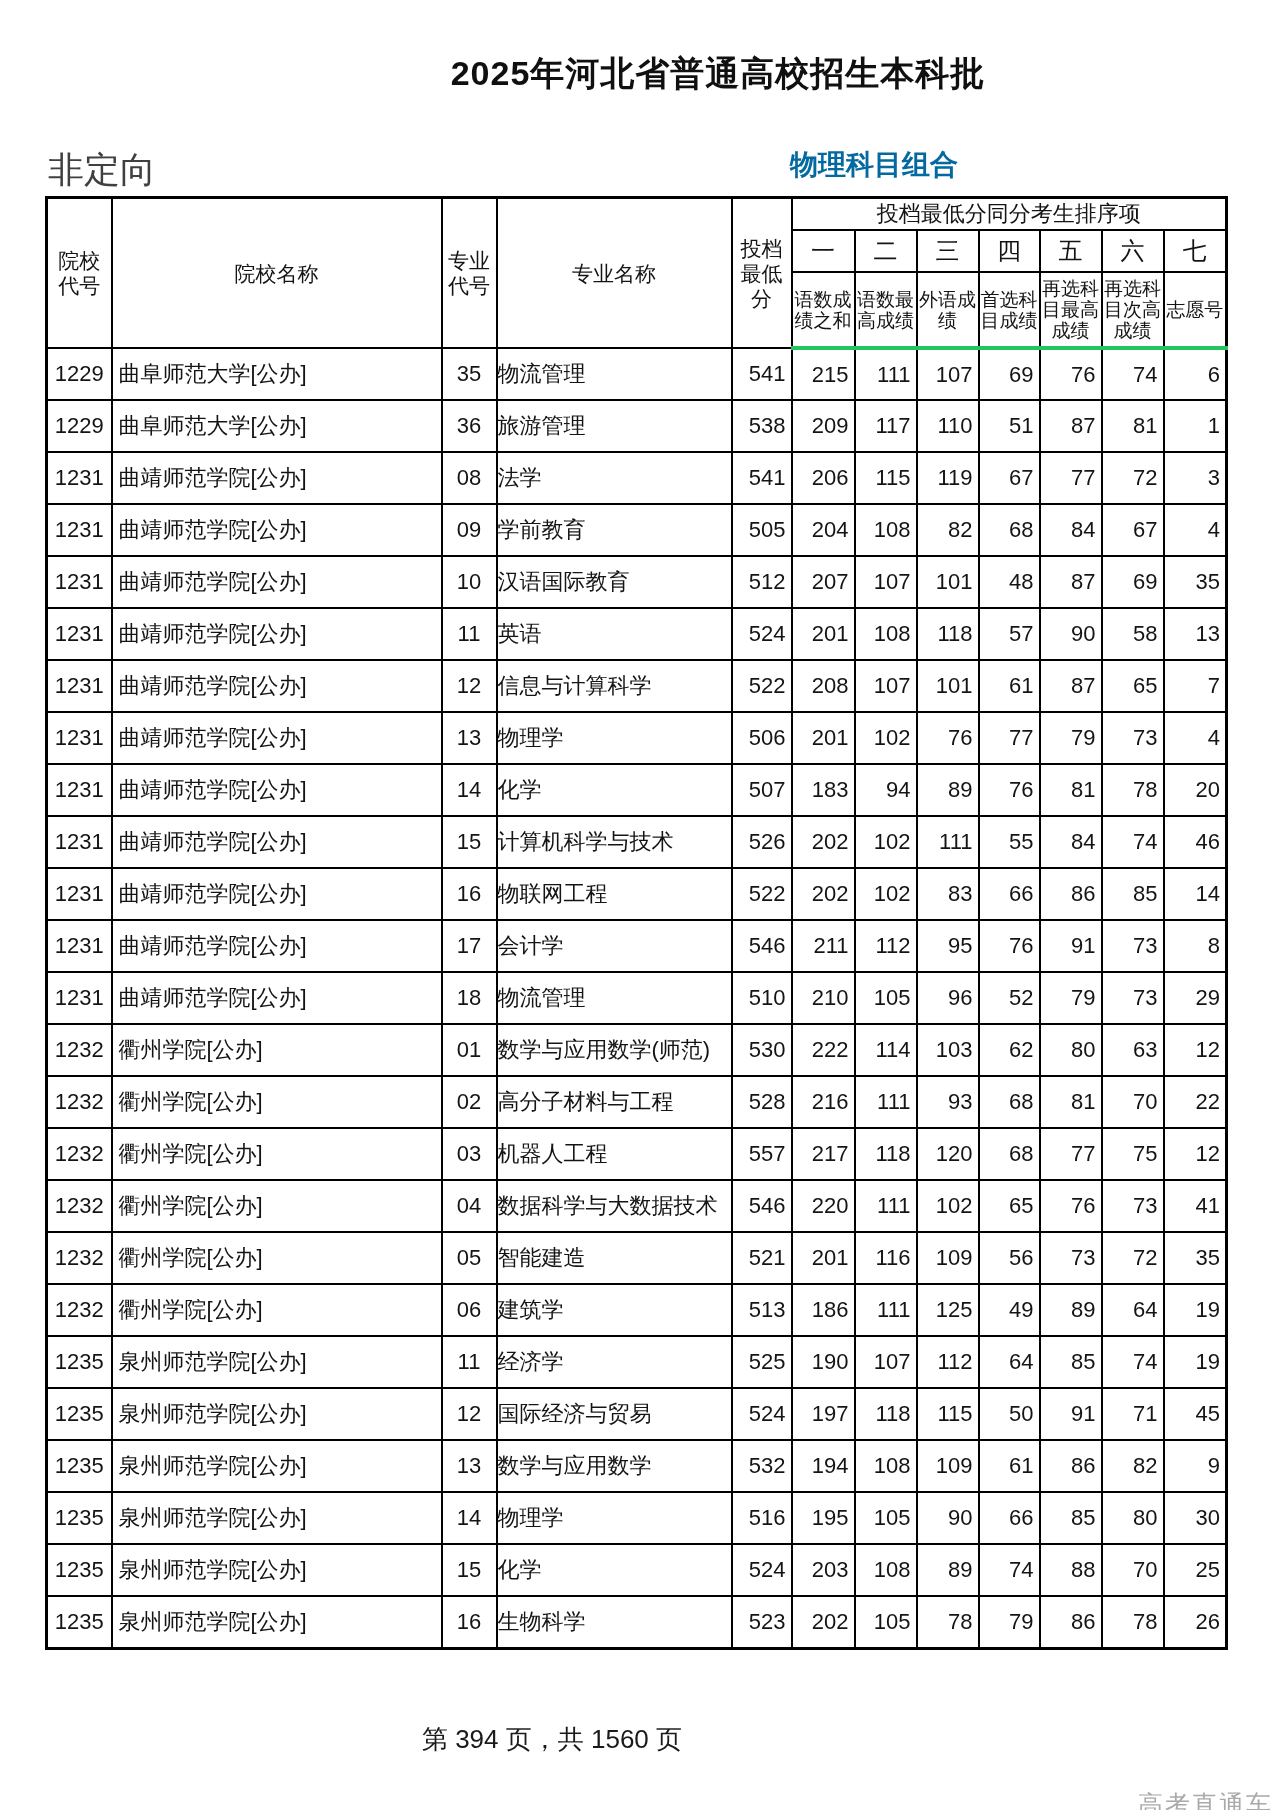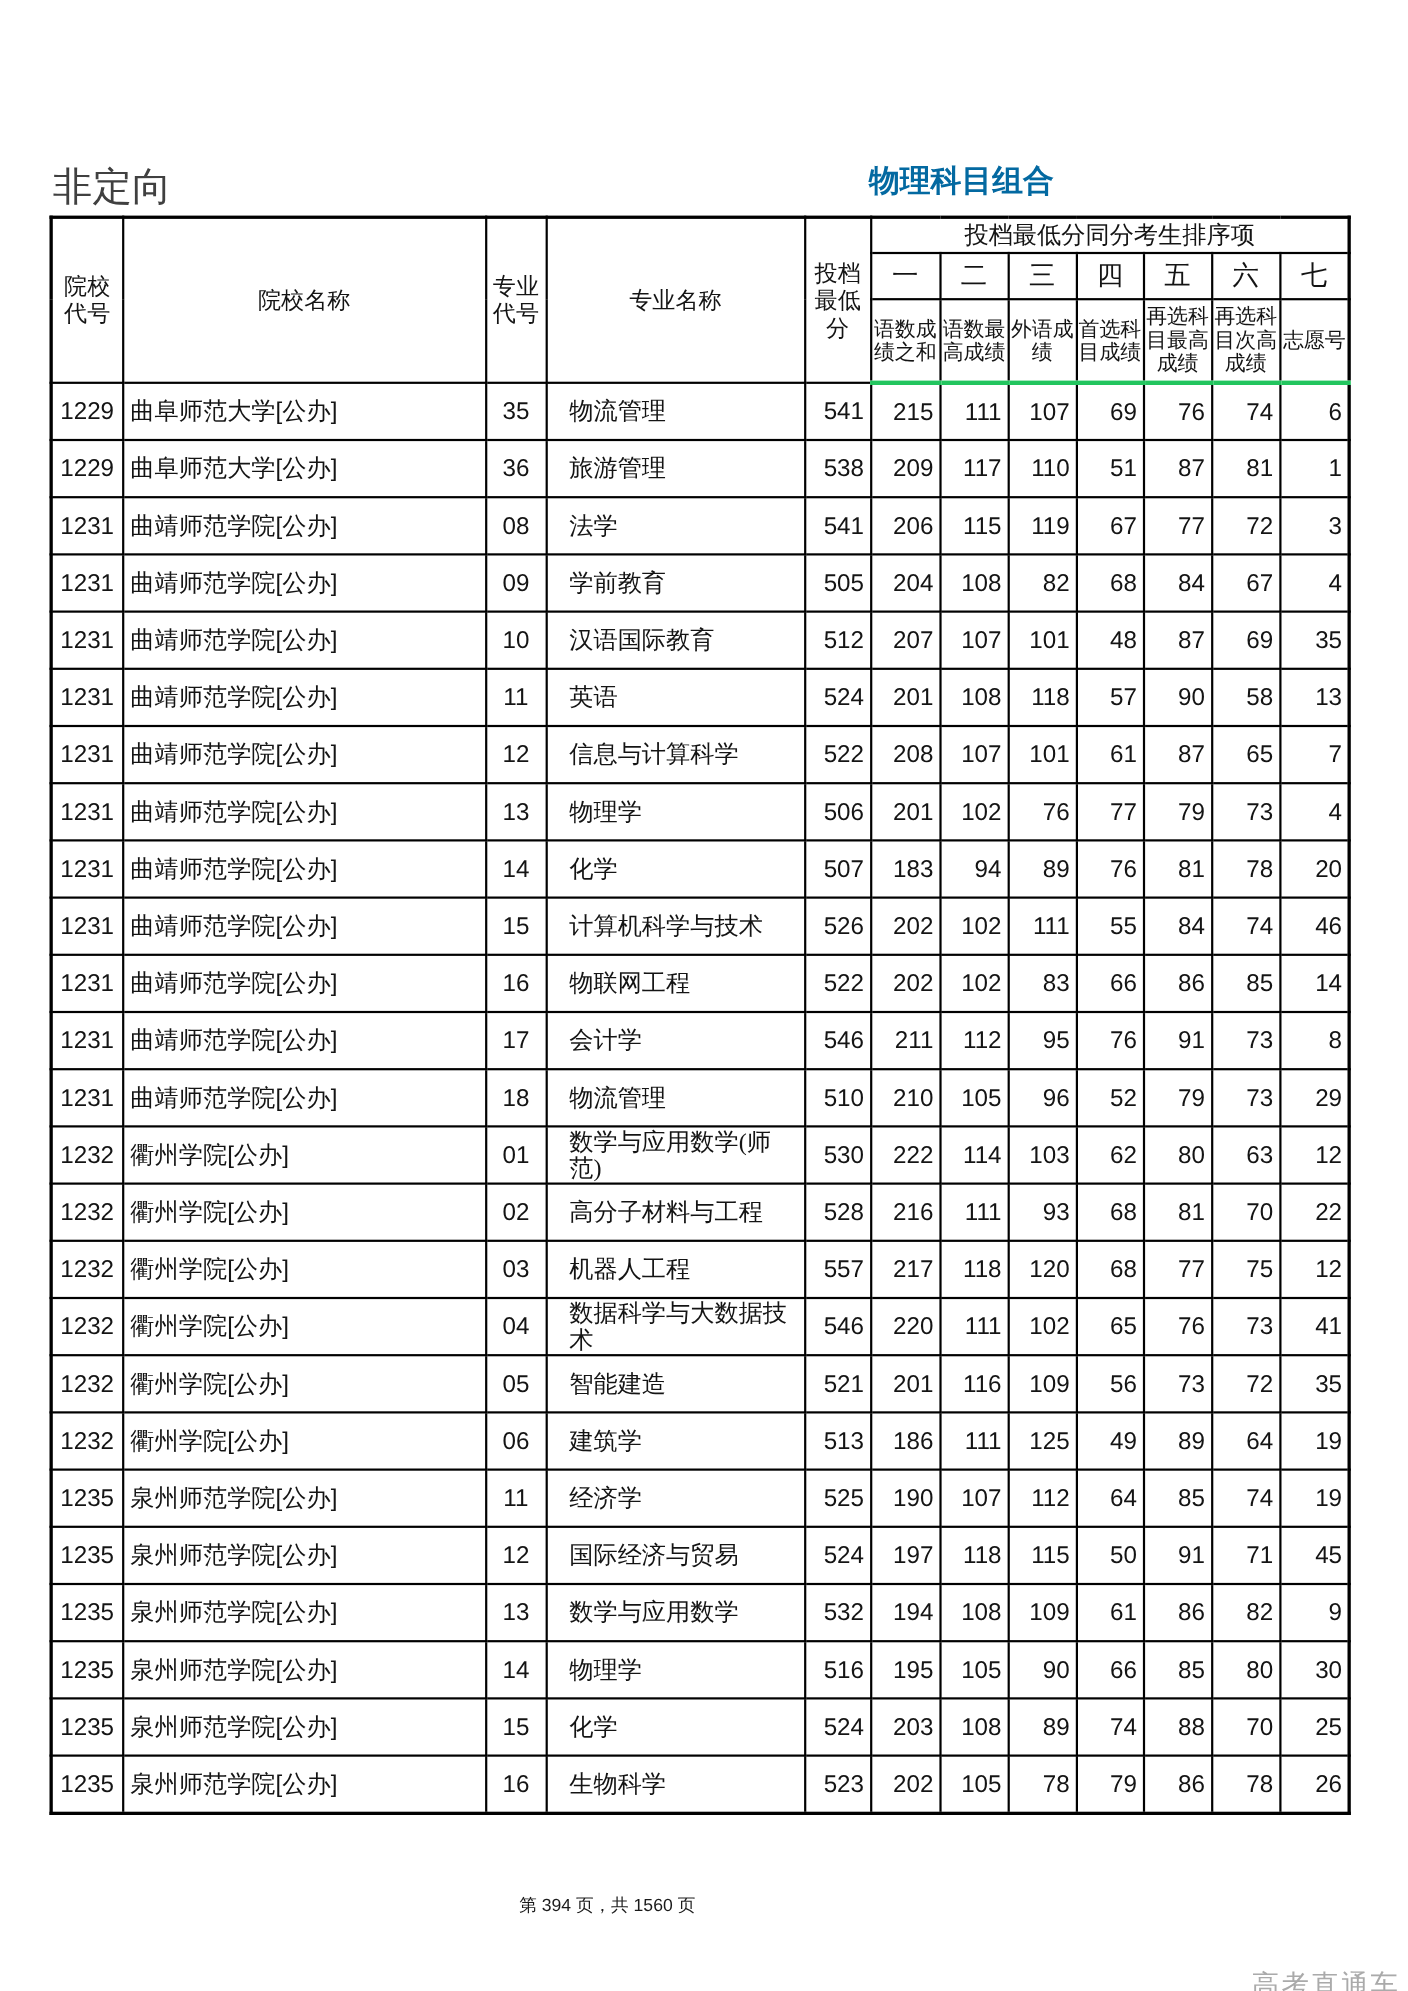--- a/index.html
+++ b/index.html
@@ -33,37 +33,38 @@
   thead th { text-align:center; vertical-align:middle; }
   .tier-merged { font-size:21px; line-height:25px; padding:2px; word-break:break-all; }
   .tier1 { font-size:22px; height:30px; line-height:26px; padding:0 4px; }
   .tier2 { font-size:24px; height:38px; line-height:30px; }
   .tier3 { font-size:19px; line-height:21px; padding:5px 1px; word-break:break-all; vertical-align:middle; }
   thead tr.labels-row th { border-bottom:4px solid #22c55e; }
   tbody tr { height:52px; }
   tbody td { font-size:22px; vertical-align:middle; line-height:24px; }
   td.a-c { text-align:center; }
   td.a-l { text-align:left; padding-left:6px; }
-  td.major-name { text-align:left; padding-left:20px; padding-right:10px; word-break:break-all;font-family:Liberation Serif, serif; }
+  td.major-name { text-align:left; padding-left:0; padding-right:10px; word-break:break-all; }
   td.a-r { text-align:right; padding-right:5px; }
   .footer {
     position:absolute; top:1722px; left:0; width:1104px;
-    text-align:center; font-size:16px; color:#1a1a1a;
+    text-align:center; font-size:26px; color:#1a1a1a;
   }
   .watermark {
     position:absolute; left:1138px; top:1752px;
     font-size:25px; color:#aaaaaa; letter-spacing:2px;margin-top:36px;
   }
 </style>
 </head>
 <body>
 
 <div class="page">
 
   <div class="title">
+    <div>2025年河北省普通高校招生本科批</div>
   </div>
 
   <div class="label-left">非定向</div>
   <div class="label-right">物理科目组合</div>
 
   <table class="grid">
     <colgroup>
       <col style="width:65px">
       <col style="width:330px">
       <col style="width:55px">

